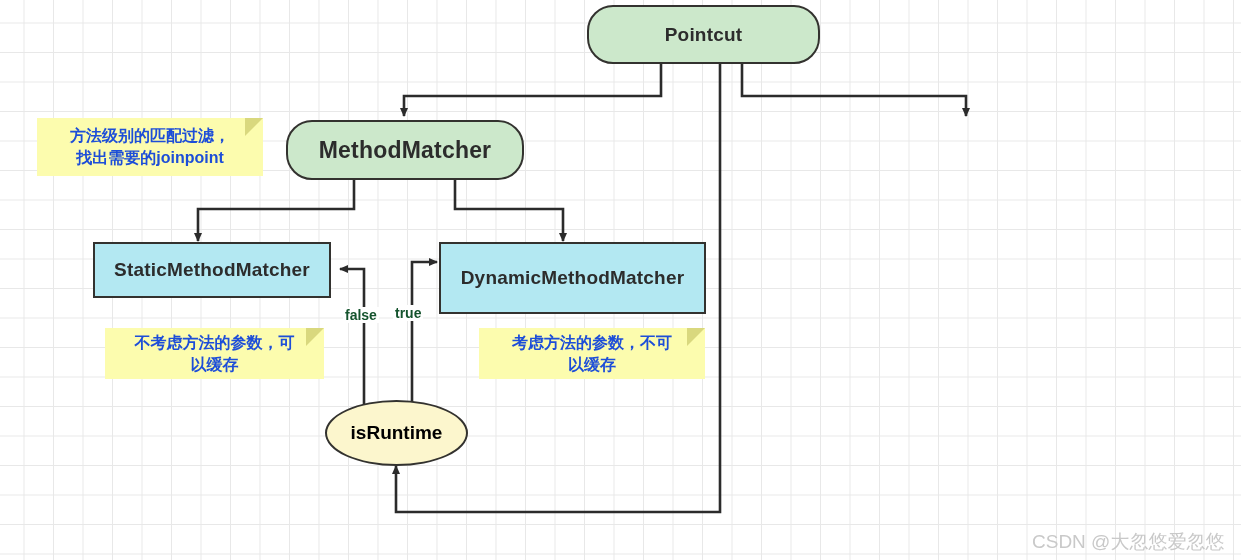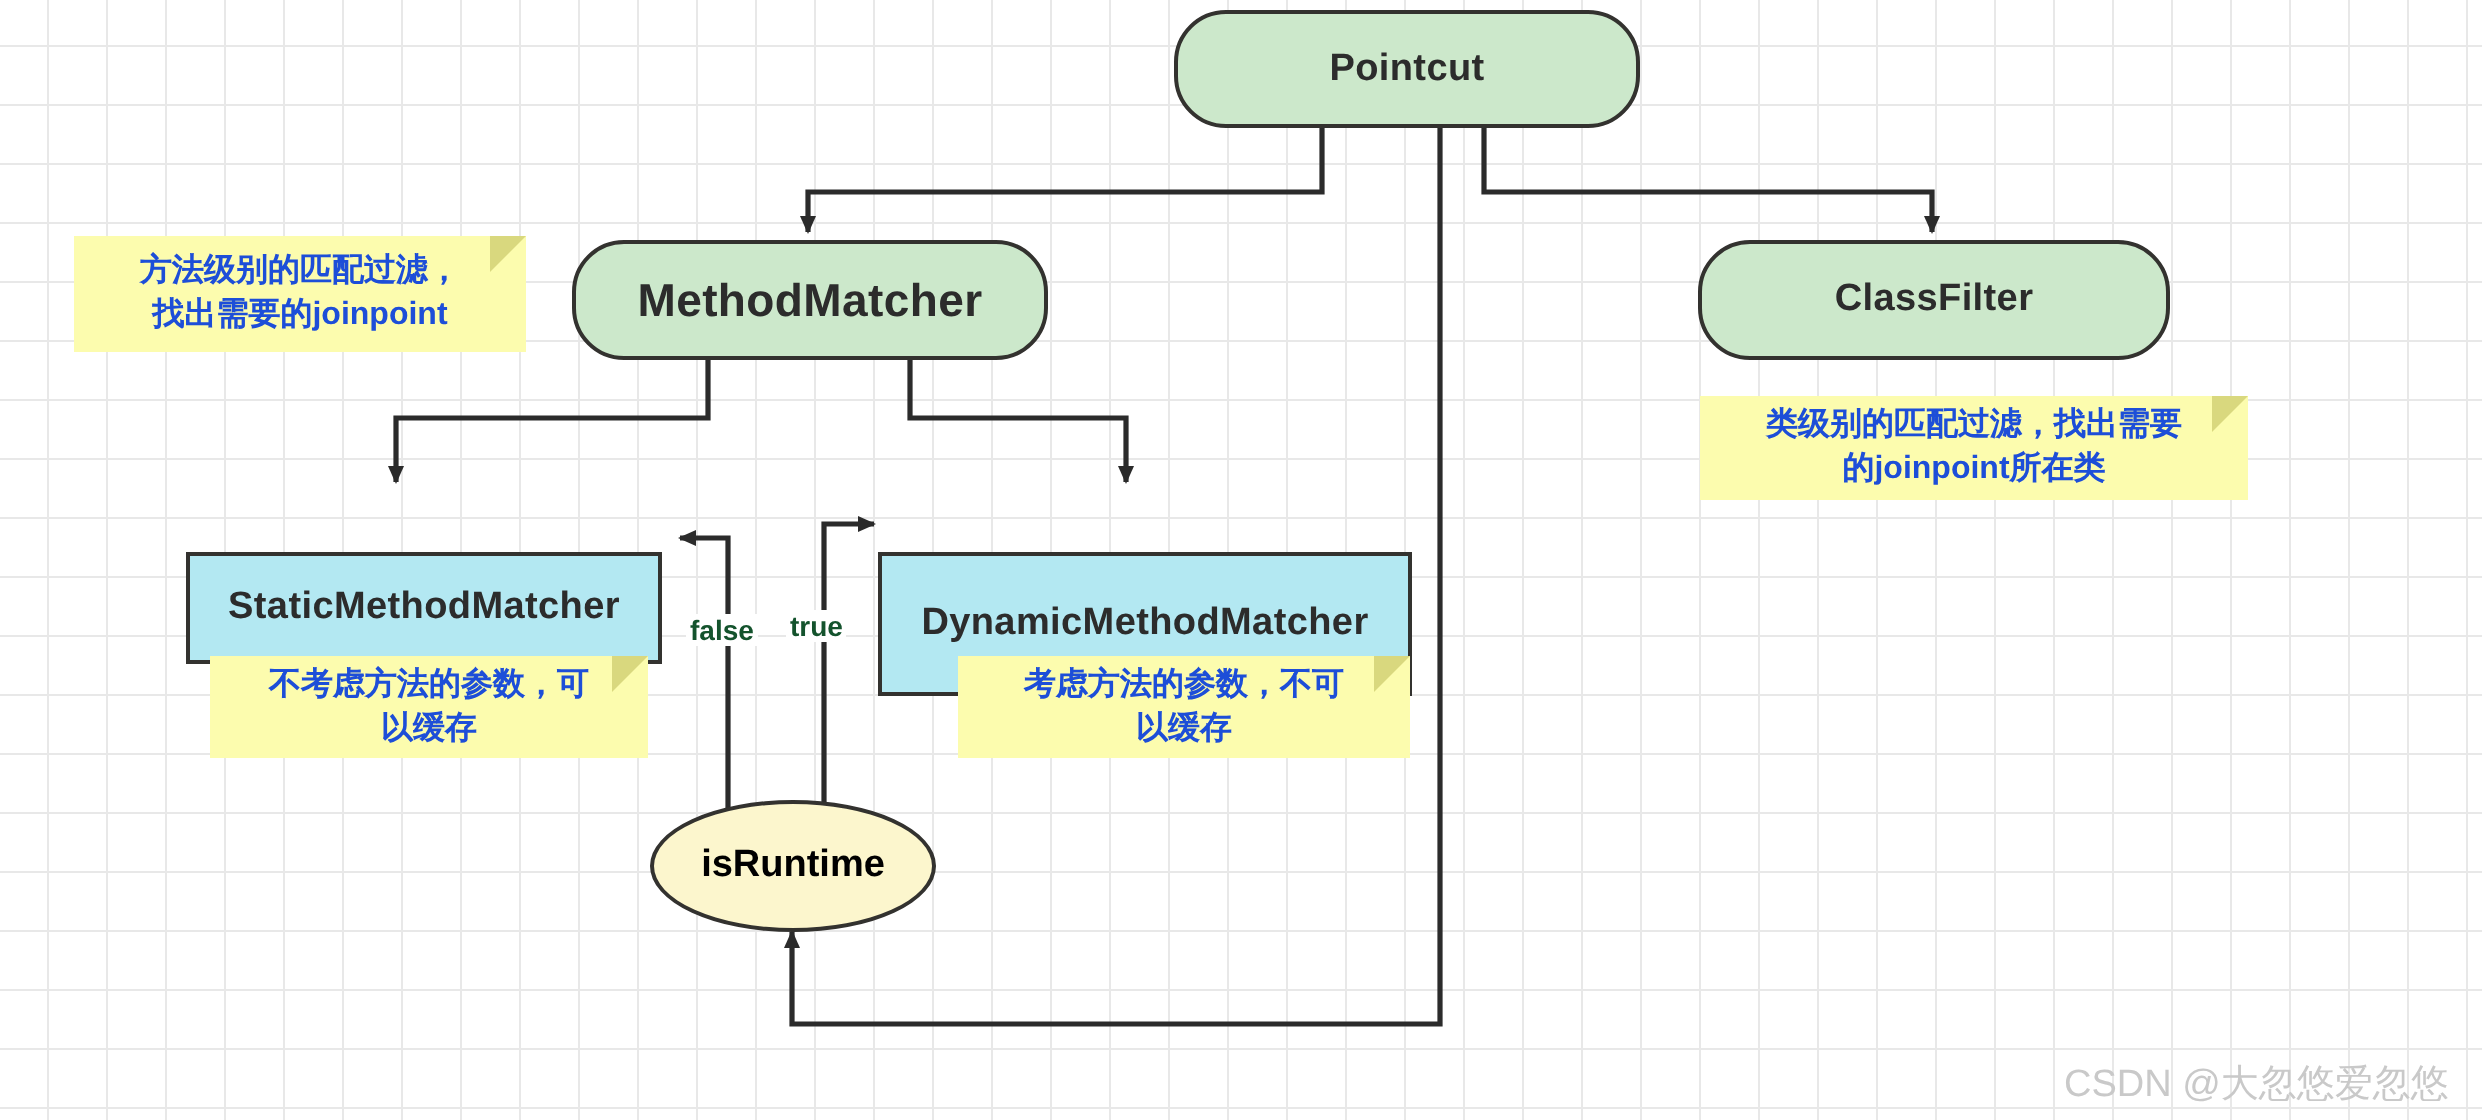--- a/index.html
+++ b/index.html
@@ -24,21 +24,21 @@
     position:absolute;
     box-sizing:border-box;
     border:2.5px solid #33322f;
     display:flex;align-items:center;justify-content:center;
     text-align:center;
     font-weight:bold;
     color:#2c2c2c;
     letter-spacing:.2px;
   }
   .green{background:#cce8cb;border-radius:26px;}
-  .blue{background:#b3e8f2;margin-top:34px;}
+  .blue{background:#b3e8f2;}
   .ellipse{
     position:absolute;box-sizing:border-box;
     background:#fcf6cd;border:2.5px solid #33322f;border-radius:50%;
     display:flex;align-items:center;justify-content:center;
     font-weight:bold;color:#000000;
   }
   .note{
     position:absolute;box-sizing:border-box;
     background:#fcfcae;
     color:#1d4ed8;
@@ -97,47 +97,39 @@
   </svg>
 
   <div class="node green" style="left:587px;top:5px;width:233px;height:59px;font-size:19px;">
     <span>Pointcut</span>
   </div>
 
   <div class="node green" style="left:286px;top:120px;width:238px;height:60px;font-size:23px;">
     <span>MethodMatcher</span>
   </div>
 
-  <div class="node green" style="left:849px;top:120px;width:236px;height:60px;font-size:19px;">
-    <span>ClassFilter</span>
-  </div>
 
   <div class="node blue" style="left:93px;top:242px;width:238px;height:56px;font-size:19px;">
     <span>StaticMethodMatcher</span>
   </div>
 
   <div class="node blue" style="left:439px;top:242px;width:267px;height:72px;font-size:19px;">
     <span>DynamicMethodMatcher</span>
   </div>
 
   <div class="ellipse" style="left:325px;top:400px;width:143px;height:66px;font-size:19px;">
     <span>isRuntime</span>
   </div>
 
   <div class="note" style="left:37px;top:118px;width:226px;height:58px;font-size:16px;">
     <span class="fold"></span>
     <span>方法级别的匹配过滤，
 找出需要的joinpoint</span>
   </div>
 
-  <div class="note" style="left:850px;top:198px;width:274px;height:52px;font-size:16px;">
-    <span class="fold"></span>
-    <span>类级别的匹配过滤，找出需要
-的joinpoint所在类</span>
-  </div>
 
   <div class="note" style="left:105px;top:328px;width:219px;height:51px;font-size:16px;">
     <span class="fold"></span>
     <span>不考虑方法的参数，可
 以缓存</span>
   </div>
 
   <div class="note" style="left:479px;top:328px;width:226px;height:51px;font-size:16px;">
     <span class="fold"></span>
     <span>考虑方法的参数，不可

